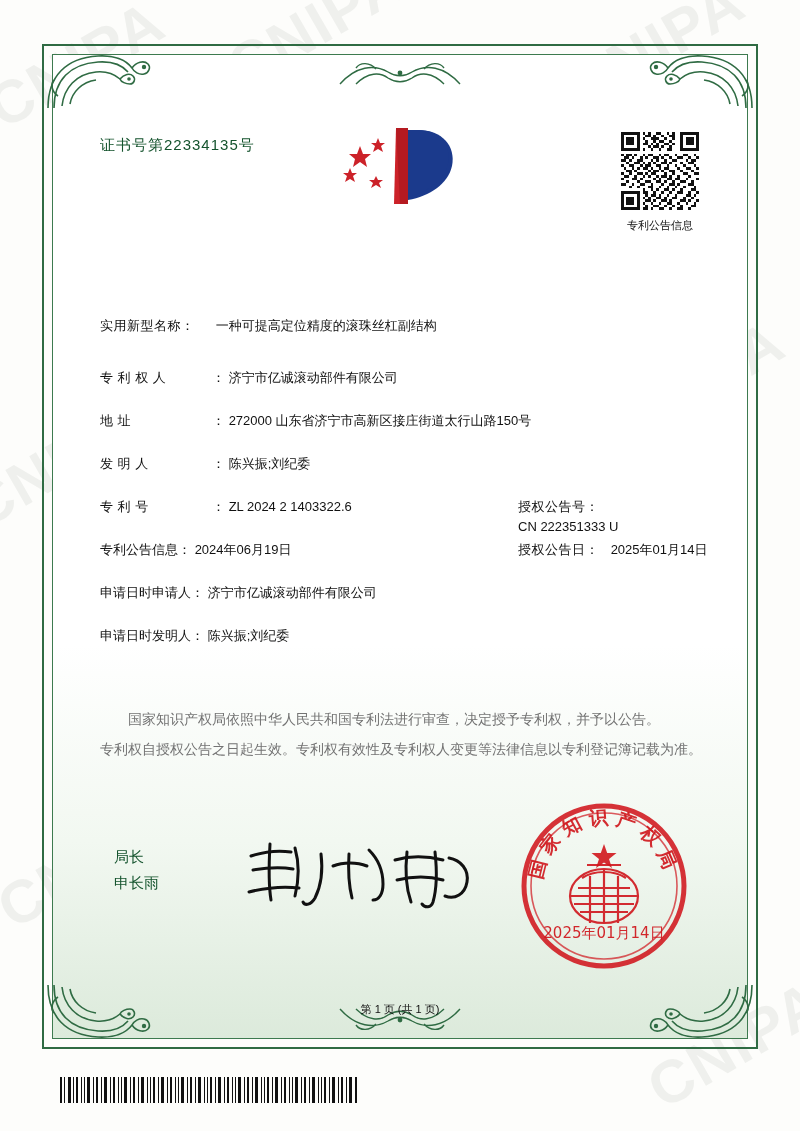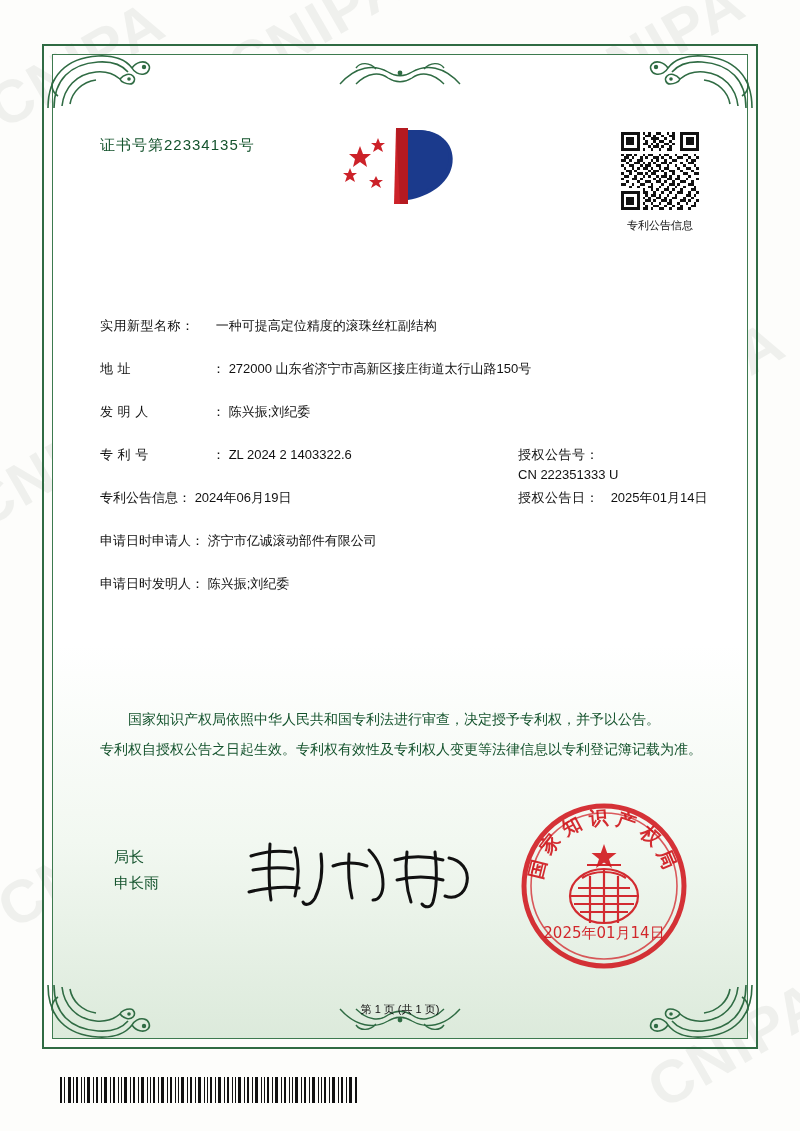--- a/index.html
+++ b/index.html
@@ -189,21 +189,21 @@
     margin-right: 8px;
   }
 
   .statement {
     position: absolute;
     left: 48px;
     right: 40px;
     top: 650px;
     font-size: 14px;
     line-height: 30px;
-    color: #14532d;
+    color: #737373;
     text-align: justify;
   }
   .statement p { margin: 0; }
   .statement p.first { text-indent: 28px; }
 
   .signature-block {
     position: absolute;
     left: 62px;
     top: 790px;
     font-size: 15px;
@@ -597,20 +597,24 @@
     </div>
 
 
     <div class="fields">
 
       <div class="frow">
         <span class="flabel">实用新型名称：</span>
         <span class="fvalue">一种可提高定位精度的滚珠丝杠副结构</span>
       </div>
 
+      <div class="frow" style="margin-top:32px;">
+        <span class="flabel">专 利 权 人</span><span>：</span>
+        <span class="fvalue">济宁市亿诚滚动部件有限公司</span>
+      </div>
 
       <div class="frow">
         <span class="flabel">地          址</span><span>：</span>
         <span class="fvalue">272000 山东省济宁市高新区接庄街道太行山路150号</span>
       </div>
 
       <div class="frow">
         <span class="flabel">发  明  人</span><span>：</span>
         <span class="fvalue">陈兴振;刘纪委</span>
       </div>

